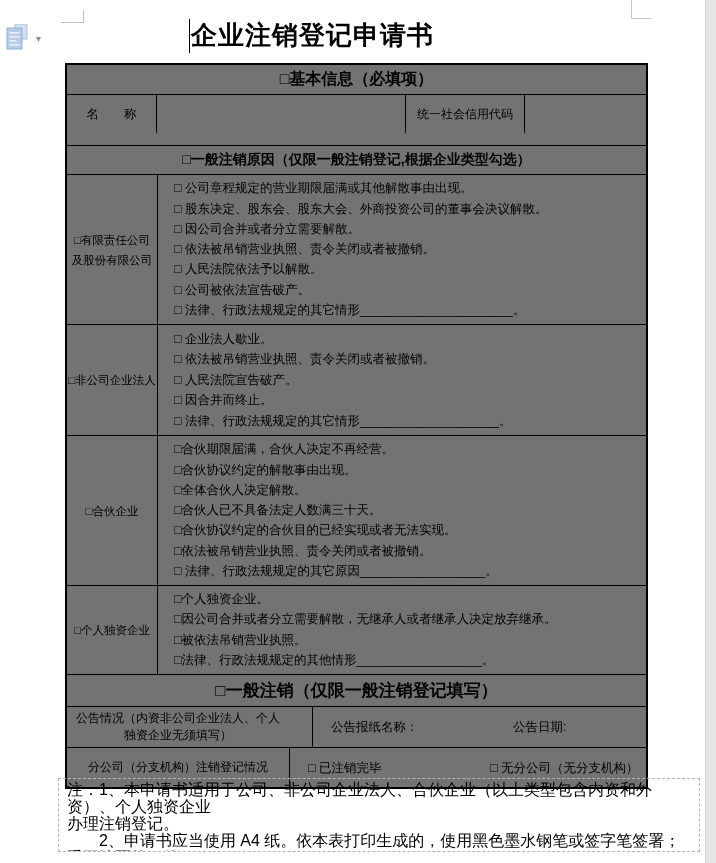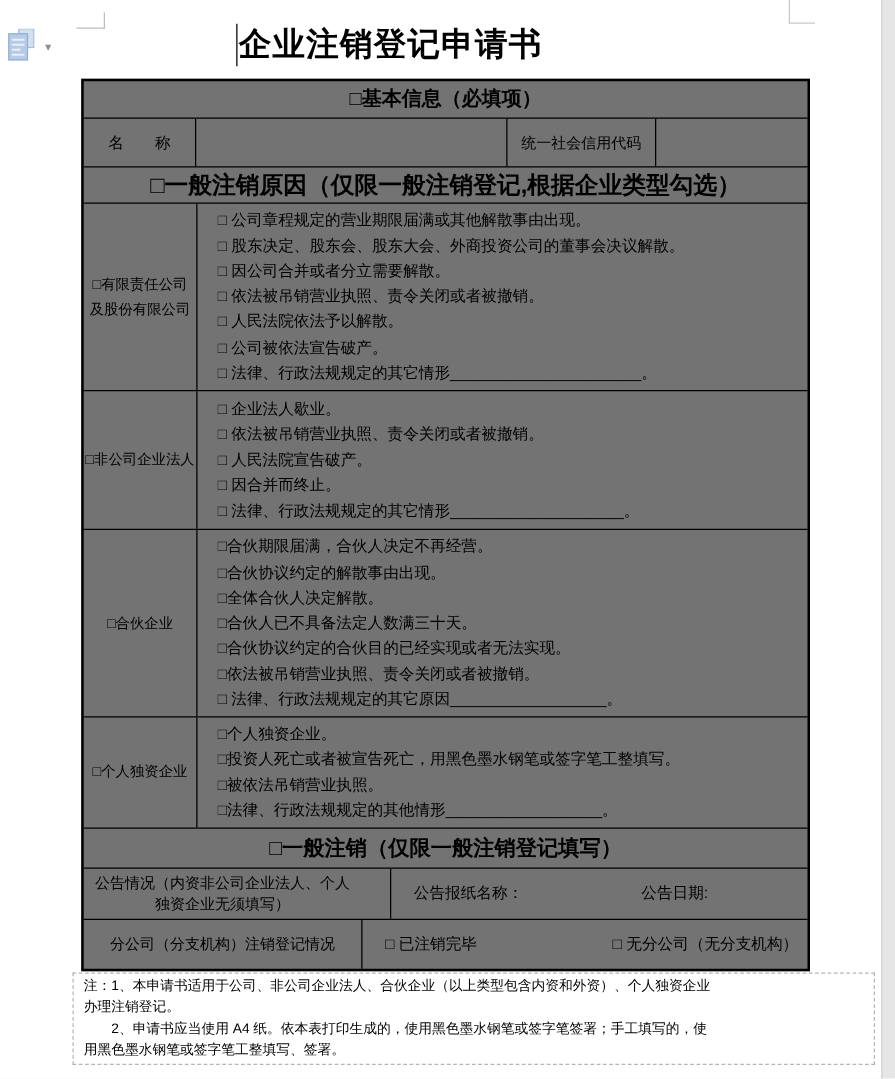--- a/index.html
+++ b/index.html
@@ -20,38 +20,38 @@
   .doc-title{margin:0;font-family:"Liberation Serif","DejaVu Serif",serif;font-size:26px;font-weight:bold;letter-spacing:1px;line-height:36px;}
   
   .form{position:absolute;left:65px;top:63px;width:579px;border:2px solid #000;background:#737373;}
   .row{display:flex;box-sizing:border-box;width:100%;}
   .row + .row{border-top:1px solid #000;}
   .cell{box-sizing:border-box;position:relative;}
   .cell + .cell{border-left:1px solid #000;}
   .hdr{justify-content:center;align-items:center;font-weight:bold;text-align:center;}
   .r-basic{height:29px;font-size:16px;}
   .r-name{height:39px;}
-  .r-reason{height:29px;font-size:19px;}
+  .r-reason{height:29px;font-size:14px;margin-top:12px;}
   .r-general{height:32px;font-size:17px;}
   .c-name-label{width:89px;display:flex;align-items:center;justify-content:center;font-size:12.5px;}
   .c-name-value{width:249px;}
   .c-code-label{width:119px;display:flex;align-items:center;justify-content:center;font-size:12px;}
   .c-code-value{flex:1;}
   .cat .c-label{width:90px;display:flex;flex-direction:column;align-items:center;justify-content:center;font-size:11.5px;line-height:20px;text-align:center;}
   .cat .c-items{flex:1;display:flex;flex-direction:column;justify-content:space-evenly;padding:2px 6px 2px 16px;font-size:12.5px;}
   .opt{white-space:nowrap;overflow:hidden;}
   .h-llc{height:150px;} .h-noncorp{height:111px;} .h-partner{height:150px;} .h-sole{height:89px;}
   .r-announce{height:41px;gap:23px;} .r-branch{height:40px;}
   .c-rowlabel{width:222px;display:flex;align-items:center;justify-content:center;text-align:center;font-size:12px;line-height:17px;padding:0 6px;}
   .c-rowcontent{flex:1;}
   .f-left{position:absolute;left:18px;top:50%;transform:translateY(-50%);font-size:12.5px;white-space:nowrap;}
   .f-right{position:absolute;left:200px;top:50%;transform:translateY(-50%);font-size:12.5px;white-space:nowrap;}
   
   .notes{position:absolute;left:58px;top:778px;width:642px;height:74px;box-sizing:border-box;
-         border:1px dashed #b5b5b5;padding:2px 8px;font-size:11px;line-height:17px;overflow:hidden;}
+         border:1px dashed #b5b5b5;padding:2px 8px;font-size:16px;line-height:17px;overflow:hidden;}
   .notes div{white-space:pre-wrap;}
 </style>
 </head>
 <body>
 
 <div class="screen">
 
   <div class="page-edge"></div>
 
   <div class="mark mark-tl"></div>
@@ -132,21 +132,21 @@
         <div class="opt">□ 法律、行政法规规定的其它原因__________________。</div>
       </div>
     </div>
 
     <div class="row cat h-sole">
       <div class="cell c-label">
         <div>□个人独资企业</div>
       </div>
       <div class="cell c-items">
         <div class="opt">□个人独资企业。</div>
-        <div class="opt">□投资人死亡或者被宣告死亡，用黑色墨水钢笔或签字笔工整填写。</div>
+        <div class="opt">□因公司合并或者分立需要解散，无继承人或者继承人决定放弃继承。</div>
         <div class="opt">□被依法吊销营业执照。</div>
         <div class="opt">□法律、行政法规规定的其他情形__________________。</div>
       </div>
     </div>
 
     <div class="row hdr r-general">□一般注销（仅限一般注销登记填写）</div>
 
     <div class="row r-announce">
       <div class="cell c-rowlabel">公告情况（内资非公司企业法人、个人独资企业无须填写）</div>
       <div class="cell c-rowcontent">

